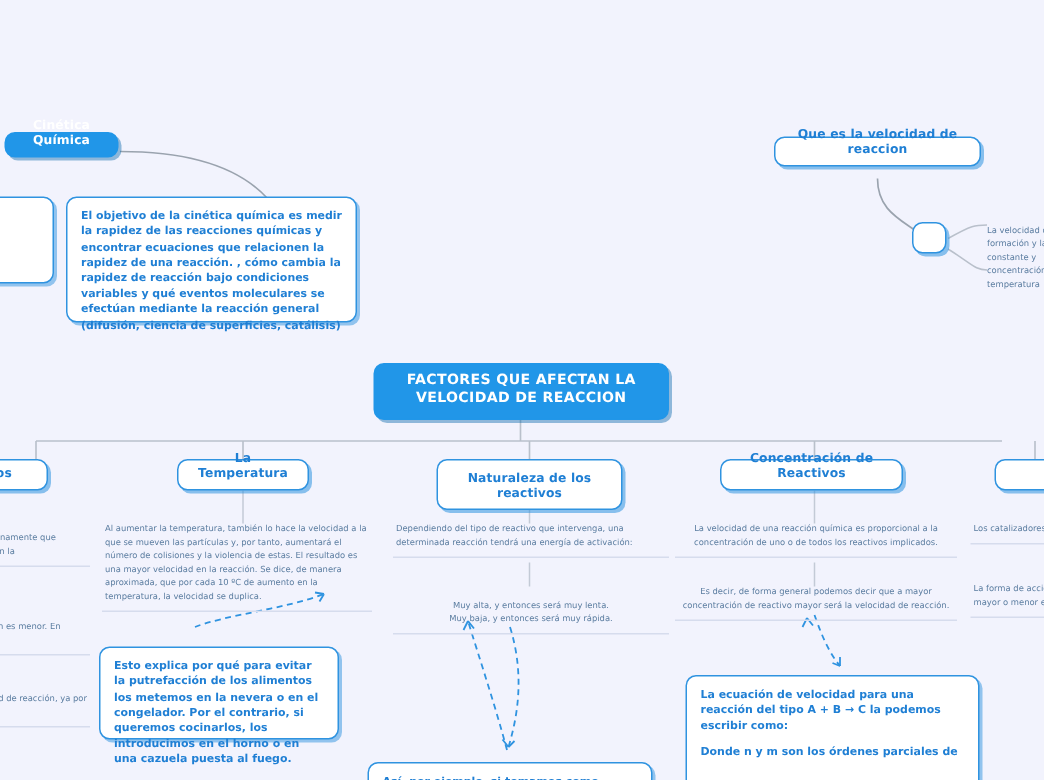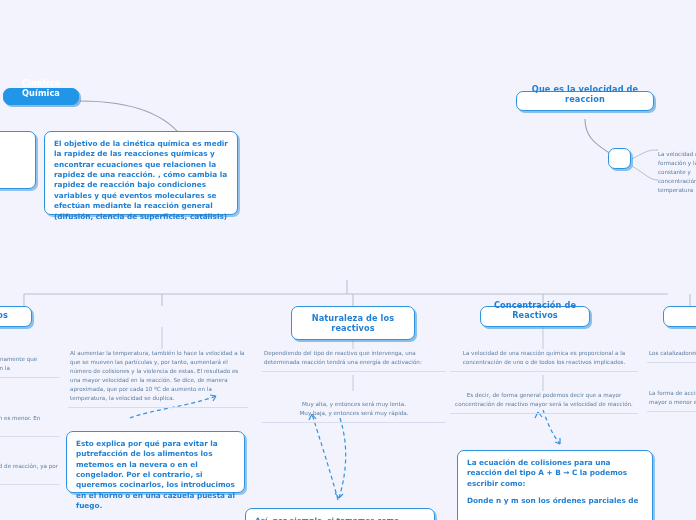--- a/index.html
+++ b/index.html
@@ -109,67 +109,73 @@
   <div class="node hdr" style="left:516px;top:91px;width:138px;height:20px;">
     <span>Que es la velocidad de reaccion</span>
   </div>
 
   <div class="node tiny" style="left:608px;top:148px;width:23px;height:21px;"></div>
 
   <div class="note left" style="left:656px;top:150px;width:70px;border-bottom:none;">
     <span>La velocidad de formación y la es constante y concentración la temperatura</span>
   </div>
 
+  <div class="node filled root" style="left:249px;top:242px;width:197px;height:38px;">
+    <span>FACTORES QUE AFECTAN LA VELOCIDAD DE REACCION</span>
+  </div>
 
   <div class="node hdr" style="left:-58px;top:306px;width:90px;height:21px;">
     <span>co de los</span>
   </div>
   <div class="note left" style="left:-64px;top:355px;width:124px;">
     <span>re sustancias en tán finamente  que aparece un ne lugar en la</span>
   </div>
   <div class="note left" style="left:-64px;top:414px;width:124px;">
     <span>distintas fases, su bién es menor. En rapidez es mayor.</span>
   </div>
   <div class="note left" style="left:-64px;top:462px;width:124px;">
     <span>ido, la ulas de menor d de reacción, ya  por tanto, la</span>
   </div>
 
+  <div class="node hdr" style="left:118px;top:306px;width:88px;height:21px;">
+    <span>La Temperatura</span>
+  </div>
   <div class="note left" style="left:68px;top:349px;width:180px;">
     <span>Al aumentar la temperatura, también lo hace la velocidad a la que se mueven las partículas y, por tanto, aumentará el número de colisiones y la violencia de estas. El resultado es una mayor velocidad en la reacción. Se dice, de manera aproximada, que por cada 10 ºC de aumento en la temperatura, la velocidad se duplica.</span>
   </div>
-  <div class="node para" style="left:66px;top:431px;width:179px;height:62px;">
+  <div class="node para" style="left:66px;top:431px;width:160px;height:62px;">
     <span>Esto explica por qué para evitar la putrefacción de los alimentos los metemos en la nevera o en el congelador. Por el contrario, si queremos cocinarlos, los introducimos en el horno o en una cazuela puesta al fuego.</span>
   </div>
 
   <div class="node hdr" style="left:291px;top:306px;width:124px;height:34px;">
     <span>Naturaleza de los reactivos</span>
   </div>
   <div class="note left" style="left:262px;top:349px;width:184px;">
     <span>Dependiendo del tipo de reactivo que intervenga, una determinada reacción tendrá una energía de activación:</span>
   </div>
   <div class="note" style="left:262px;top:391px;width:184px;white-space:pre-line;">
     <span>Muy alta, y entonces será muy lenta.
 Muy baja, y entonces será muy rápida.</span>
   </div>
   <div class="node para" style="left:245px;top:508px;width:190px;height:40px;">
     <span>Así, por ejemplo, si tomamos como</span>
   </div>
 
-  <div class="node hdr" style="left:480px;top:306px;width:110px;height:21px;">
+  <div class="node hdr" style="left:480px;top:306px;width:122px;height:21px;">
     <span>Concentración de Reactivos</span>
   </div>
   <div class="note" style="left:450px;top:349px;width:188px;">
     <span>La velocidad de una reacción química es proporcional a la concentración de uno o de todos los reactivos implicados.</span>
   </div>
   <div class="note" style="left:450px;top:391px;width:188px;">
     <span>Es decir, de forma general podemos decir que a mayor concentración de reactivo mayor será la velocidad de reacción.</span>
   </div>
   <div class="node para" style="left:457px;top:450px;width:196px;height:78px;">
     <span>
-      <span>La ecuación de colisiones para una reacción del tipo A + B → C la podemos escribir como:</span>
+      <span>La ecuación de velocidad para una reacción del tipo A + B → C la podemos escribir como:</span>
       <span class="eqline">Donde n y m son los órdenes parciales de</span>
     </span>
   </div>
 
   <div class="node hdr" style="left:663px;top:306px;width:110px;height:21px;">
     
   </div>
   <div class="note left" style="left:647px;top:349px;width:124px;">
     <span>Los catalizadores  la rapidez de una</span>
   </div>

